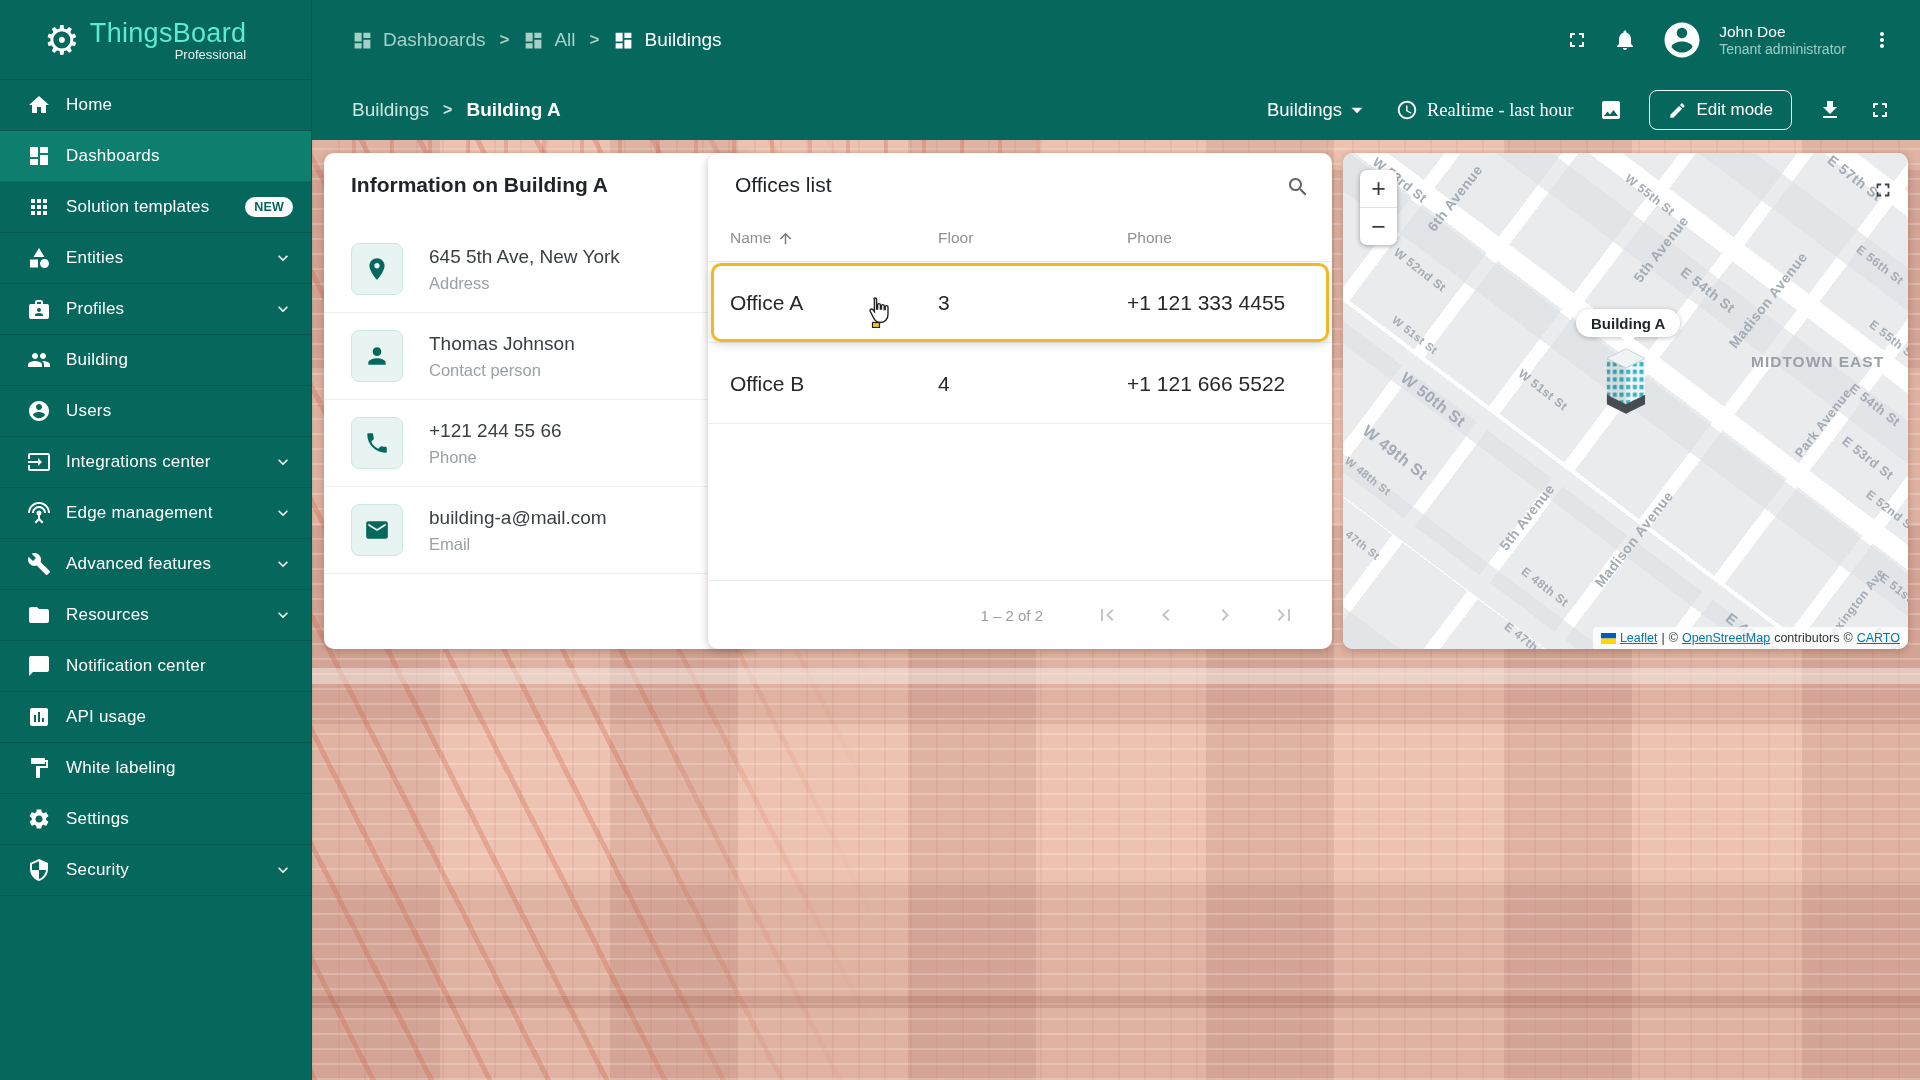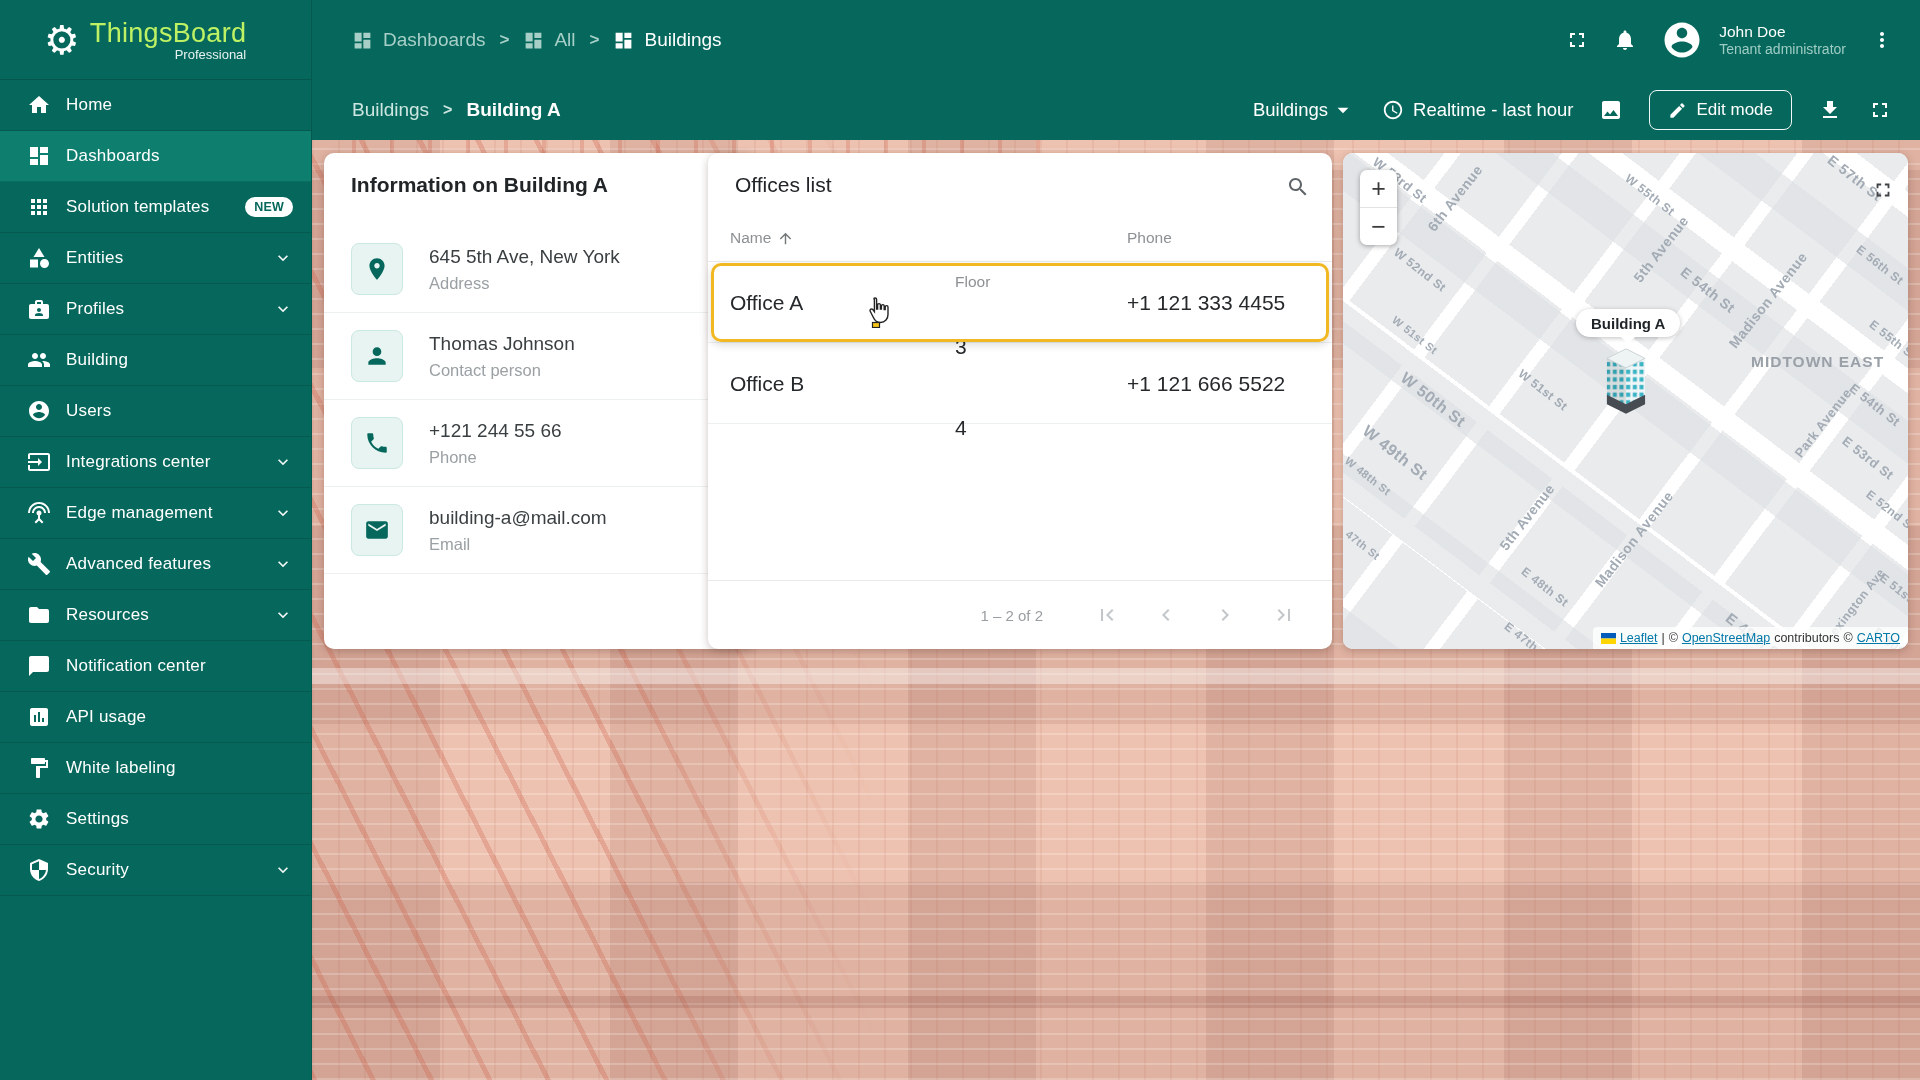--- a/index.html
+++ b/index.html
@@ -31,21 +31,21 @@
     opacity:.8;
   }
   .ledge1 { position:absolute; left:0; top:528px; width:100%; height:16px; background:rgba(255,255,255,.40); }
   .ledge2 { position:absolute; left:0; top:856px; width:100%; height:12px; background:rgba(130,60,52,.18); }
 
   
   .sidebar { position:absolute; left:0; top:0; width:312px; height:1080px; background:#06685c; border-right:1px solid rgba(0,0,0,.15); }
   .logo-block { height:80px; display:flex; align-items:center; padding-left:44px; border-bottom:1px solid rgba(0,0,0,.16); color:#fff; }
   .logo-gear { font-size:40px; line-height:1; margin-right:10px; color:#fff; }
   .logo-text { display:flex; flex-direction:column; }
-  .logo-title { font-size:27px; font-weight:400; letter-spacing:.3px; color:#bef264; }
+  .logo-title { font-size:27px; font-weight:400; letter-spacing:.3px; color:#5eead4; }
   .logo-sub { font-size:13px; color:#e6f2ef; align-self:flex-end; margin-top:-2px; }
   .side-item {
     position:relative; height:51px; display:flex; align-items:center;
     padding:0 18px 0 27px; color:#fff; border-bottom:1px solid rgba(0,0,0,.14);
     cursor:pointer; font-size:17px; font-weight:500; letter-spacing:.2px;
   }
   .side-item.active { background:#0e7e6f; }
   .side-item .mi { width:24px; height:24px; margin-right:15px; flex:none; }
   .side-item .lbl { flex:1 1 auto; white-space:nowrap; overflow:hidden; }
   .badge-new {
@@ -69,21 +69,21 @@
   .user-name { color:#fff; font-size:15.5px; }
   .user-role { color:#9fccc4; font-size:14px; }
 
   
   .subbar { position:absolute; left:312px; top:80px; width:1608px; height:60px; background:#06685c; display:flex; align-items:center; }
   .db-path { display:flex; align-items:center; gap:14px; margin-left:40px; color:#cde6e1; font-size:19px; }
   .db-path .sep { font-weight:700; font-size:16px; }
   .db-path .cur { color:#fff; font-weight:700; }
   .sub-right { margin-left:auto; margin-right:28px; display:flex; align-items:center; gap:26px; color:#fff; }
   .entity-select { display:flex; align-items:center; gap:2px; font-size:18.5px; cursor:pointer; }
-  .timewindow { display:flex; align-items:center; gap:9px; font-size:18.5px; cursor:pointer; }
+  .timewindow { display:flex; align-items:center; gap:9px; font-size:18.5px; cursor:pointer;font-family:Liberation Serif, serif; }
   .timewindow .i { width:22px; height:22px; }
   .btn-edit {
     display:flex; align-items:center; gap:9px; border:1px solid rgba(255,255,255,.95);
     border-radius:8px; padding:9px 18px; font-size:17px; font-weight:500; color:#fff; cursor:pointer; background:transparent;
   }
   .btn-edit .i { width:19px; height:19px; }
 
   
   .card { position:absolute; background:#fff; border-radius:10px; box-shadow:0 2px 8px rgba(70,35,25,.28); }
   #card-info { left:324px; top:153px; width:432px; height:496px; }
@@ -104,21 +104,21 @@
   .info-label { font-size:16.5px; color:#9aa0a3; }
 
   
   .search-ic { position:absolute; right:22px; top:22px; width:24px; height:24px; color:#5f6468; cursor:pointer; }
   .thead { position:absolute; left:0; top:64px; width:100%; height:45px; border-bottom:1px solid #e8eaeb; }
   .th { position:absolute; top:12px; font-size:15.5px; color:#8d9194; cursor:pointer; display:flex; align-items:center; gap:6px; }
   .th .sort { width:17px; height:17px; color:#737779; }
   .tbody { position:absolute; left:0; top:109px; width:100%; }
   .trow { position:relative; height:81px; border-bottom:1px solid #edf0f1; cursor:pointer; }
   .td { position:absolute; top:29px; font-size:21px; color:#26292b; }
-  .c-name { left:22px; } .c-floor { left:247px;margin-top:44px; } .c-phone { left:419px; }
+  .c-name { left:22px; } .c-floor { left:230px; } .c-phone { left:419px; }
   .row-highlight {
     position:absolute; left:3px; right:3px; top:110px; height:79px;
     border:3px solid #f2b824; border-radius:10px; pointer-events:none;
     box-shadow:0 3px 8px rgba(0,0,0,.14);
   }
   .tfoot { position:absolute; left:0; bottom:0; width:100%; height:69px; border-top:1px solid #e8eaeb; display:flex; align-items:center; justify-content:flex-end; }
   .page-range { font-size:15px; color:#9a9ea1; margin-right:52px; }
   .pager { display:flex; align-items:center; gap:35px; margin-right:36px; }
   .pager .i { width:24px; height:24px; color:#c3c6c8; }
 

